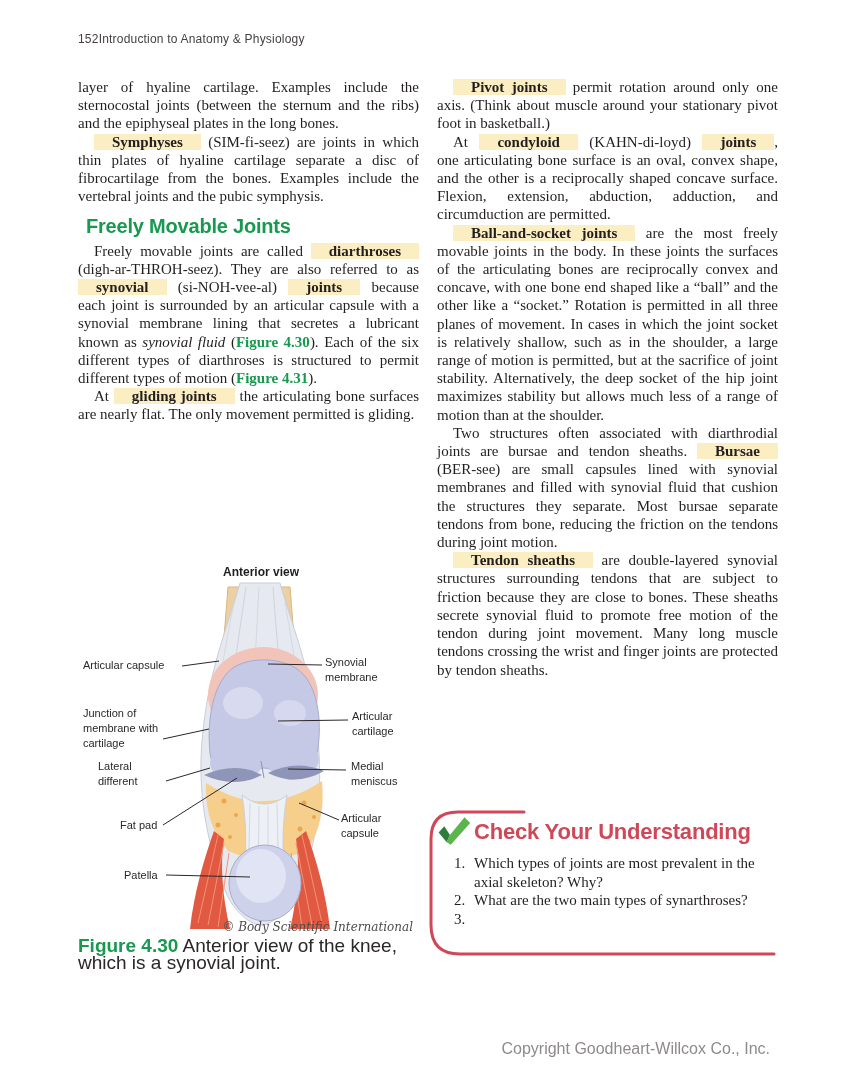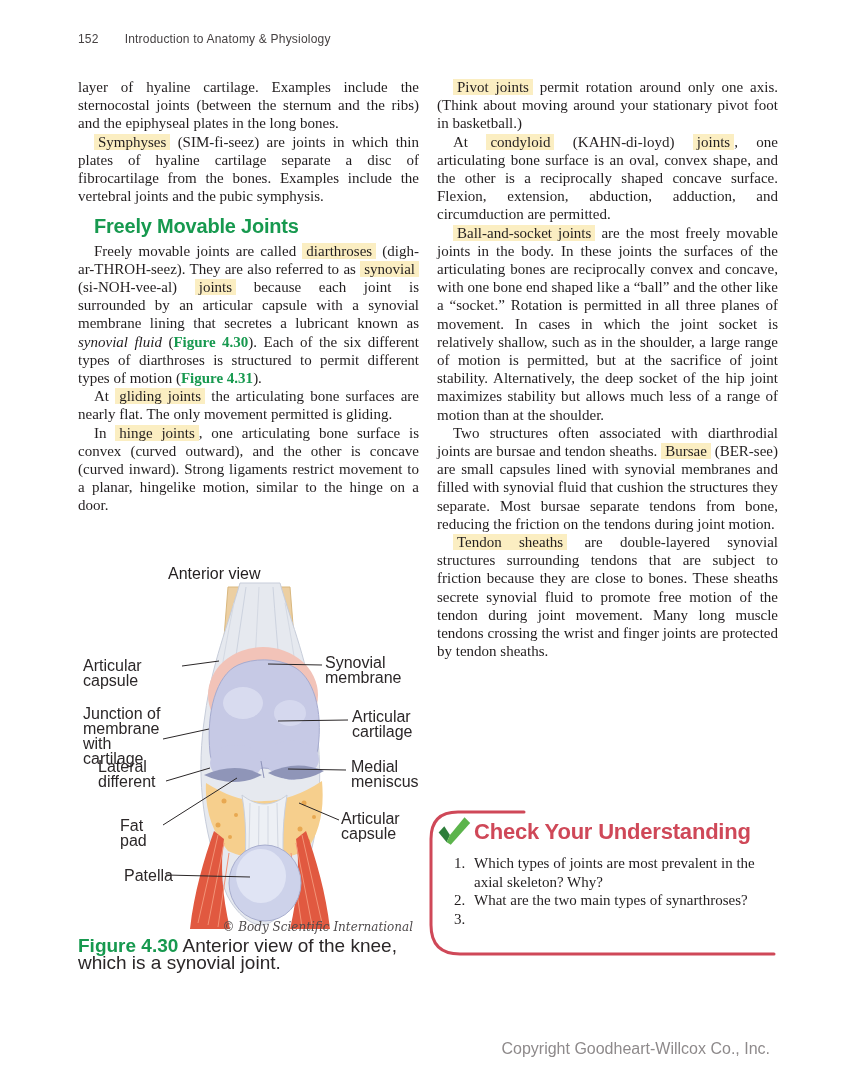--- a/index.html
+++ b/index.html
@@ -1,36 +1,36 @@
 <!DOCTYPE html>
 <html style="--green: #17994f; --red: #cf4858; --hl: #fbeec2;"><head>
 <meta charset="utf-8">
 <style>
   *{margin:0;padding:0;box-sizing:border-box}
   html,body{background:#ffffff}
   body{width:849px;height:1087px;position:relative;overflow:hidden;
        font-family:"Liberation Serif",serif;color:#221e1f}
-  .header{position:absolute;left:78px;top:32px;display:flex;gap:26px;
+  .header{position:absolute;left:78px;top:32px;display:flex;
           font-family:"Liberation Sans",sans-serif;font-size:12px;color:#454142;letter-spacing:.2px}
   .col{position:absolute;width:341px;font-size:15px;line-height:18.2px;text-align:justify}
   .col p{text-indent:16px}
   .col p.no-indent{text-indent:0}
   .left-col{left:78px;top:78px}
   .right-col{left:437px;top:78px}
   h2.section{font-family:"Liberation Sans",sans-serif;font-weight:bold;font-size:20px;
-             color:var(--green);margin:12px 16px 6px;text-align:left;letter-spacing:-.2px}
-  .run-hb{font-weight:normal;background:var(--hl);padding:0 4px}
+             color:var(--green);margin:12px 8px 6px;text-align:left;letter-spacing:-.2px}
+  .run-hb{font-weight:bold;background:var(--hl);padding:0 18px}
   .run-i{font-style:italic}
   .run-g{font-weight:bold;color:var(--green)}
   
   .figure{position:absolute;left:78px;top:563px;width:341px;height:378px}
   .figure svg.knee{position:absolute;left:0;top:0}
-  .fig-title{position:absolute;left:90px;top:2px;width:186px;
-             font-family:"Liberation Sans",sans-serif;font-weight:normal;font-size:16px;color:#221e1f}
-  .fig-label{position:absolute;font-family:"Liberation Sans",sans-serif;font-size:16px;
+  .fig-title{position:absolute;left:90px;top:2px;width:186px;text-align:center;
+             font-family:"Liberation Sans",sans-serif;font-weight:bold;font-size:12px;color:#221e1f}
+  .fig-label{position:absolute;font-family:"Liberation Sans",sans-serif;font-size:11px;
              line-height:15px;color:#2b2728}
   .credit{position:absolute;right:6px;top:357px;font-family:"DejaVu Serif",serif;
           font-style:italic;font-size:12px;color:#4f4b4c}
   .caption{position:absolute;left:78px;top:937px;width:334px;
            font-family:"Liberation Sans",sans-serif;font-size:19px;line-height:17px;color:#2b2728}
   .caption .ref{font-weight:bold;color:var(--green)}
   
   .check-box{position:absolute;left:428px;top:809px;width:356px;height:150px}
   .check-border{position:absolute;left:0;top:0}
   .check-icon{position:absolute;left:9px;top:7px}
@@ -49,21 +49,20 @@
   <span>152</span>
   <span>Introduction to Anatomy &amp; Physiology</span>
 </div>
 
 <div class="col left-col">
   <p class="no-indent"><span>layer of hyaline cartilage. Examples include the sternocostal joints (between the sternum and the ribs) and the epiphyseal plates in the long bones.</span></p>
   <p><span class="run-hb">Symphyses</span><span> (SIM-fi-seez) are joints in which thin plates of hyaline cartilage separate a disc of fibrocartilage from the bones. Examples include the vertebral joints and the pubic symphysis.</span></p>
   <h2 class="section">Freely Movable Joints</h2>
   <p><span>Freely movable joints are called </span><span class="run-hb">diarthroses</span><span> (digh-ar-THROH-seez). They are also referred to as </span><span class="run-hb">synovial</span><span> (si-NOH-vee-al) </span><span class="run-hb">joints</span><span> because each joint is surrounded by an articular capsule with a synovial membrane lining that secretes a lubricant known as </span><span class="run-i">synovial fluid</span><span> (</span><span class="run-g">Figure 4.30</span><span>). Each of the six different types of diarthroses is structured to permit different types of motion (</span><span class="run-g">Figure 4.31</span><span>).</span></p>
   <p><span>At </span><span class="run-hb">gliding joints</span><span> the articulating bone surfaces are nearly flat. The only movement permitted is gliding.</span></p>
-  <p><span>In </span><span class="run-hb">hinge joints</span><span>, one articulating bone surface is convex (curved outward), and the other is concave (curved inward). Strong ligaments restrict movement to a planar, hingelike motion, similar to the hinge on a door.</span></p>
 </div>
 
 <div class="figure">
   <svg class="knee" width="341" height="375" viewBox="0 0 341 375">
 
     <g>
       <path d="M150,24 L212,24 L222,150 L140,150 Z" fill="#eccfa2" stroke="#d9b87f" stroke-width="1"></path>
     </g>
 
     <g>
@@ -153,21 +152,21 @@
   <div class="fig-label" style="left:273px;top:196px;width:62px">Medial meniscus</div>
   <div class="fig-label" style="left:42px;top:255px;width:52px">Fat pad</div>
   <div class="fig-label" style="left:263px;top:248px;width:64px">Articular capsule</div>
   <div class="fig-label" style="left:46px;top:305px;width:46px">Patella</div>
   <div class="credit">© Body Scientific International</div>
 </div>
 
 <div class="caption"><span class="ref">Figure 4.30</span><span> Anterior view of the knee, which is a synovial joint.</span></div>
 
 <div class="col right-col">
-  <p><span class="run-hb">Pivot joints</span><span> permit rotation around only one axis. (Think about moving around your stationary pivot foot in basketball.)</span></p>
+  <p><span class="run-hb">Pivot joints</span><span> permit rotation around only one axis. (Think about muscle around your stationary pivot foot in basketball.)</span></p>
   <p><span>At </span><span class="run-hb">condyloid</span><span> (KAHN-di-loyd) </span><span class="run-hb">joints</span><span>, one articulating bone surface is an oval, convex shape, and the other is a reciprocally shaped concave surface. Flexion, extension, abduction, adduction, and circumduction are permitted.</span></p>
   <p><span class="run-hb">Ball-and-socket joints</span><span> are the most freely movable joints in the body. In these joints the surfaces of the articulating bones are reciprocally convex and concave, with one bone end shaped like a “ball” and the other like a “socket.” Rotation is permitted in all three planes of movement. In cases in which the joint socket is relatively shallow, such as in the shoulder, a large range of motion is permitted, but at the sacrifice of joint stability. Alternatively, the deep socket of the hip joint maximizes stability but allows much less of a range of motion than at the shoulder.</span></p>
   <p><span>Two structures often associated with diarthrodial joints are bursae and tendon sheaths. </span><span class="run-hb">Bursae</span><span> (BER-see) are small capsules lined with synovial membranes and filled with synovial fluid that cushion the structures they separate. Most bursae separate tendons from bone, reducing the friction on the tendons during joint motion.</span></p>
   <p><span class="run-hb">Tendon sheaths</span><span> are double-layered synovial structures surrounding tendons that are subject to friction because they are close to bones. These sheaths secrete synovial fluid to promote free motion of the tendon during joint movement. Many long muscle tendons crossing the wrist and finger joints are protected by tendon sheaths.</span></p>
 </div>
 
 <div class="check-box">
   <svg class="check-border" width="356" height="150" viewBox="0 0 356 150">
     <path d="M96,3 L30,3 Q3,3 3,30 L3,116 Q3,145 32,145 L346,145" fill="none" stroke="#cf4858" stroke-width="3" stroke-linecap="round"></path>
   </svg>

